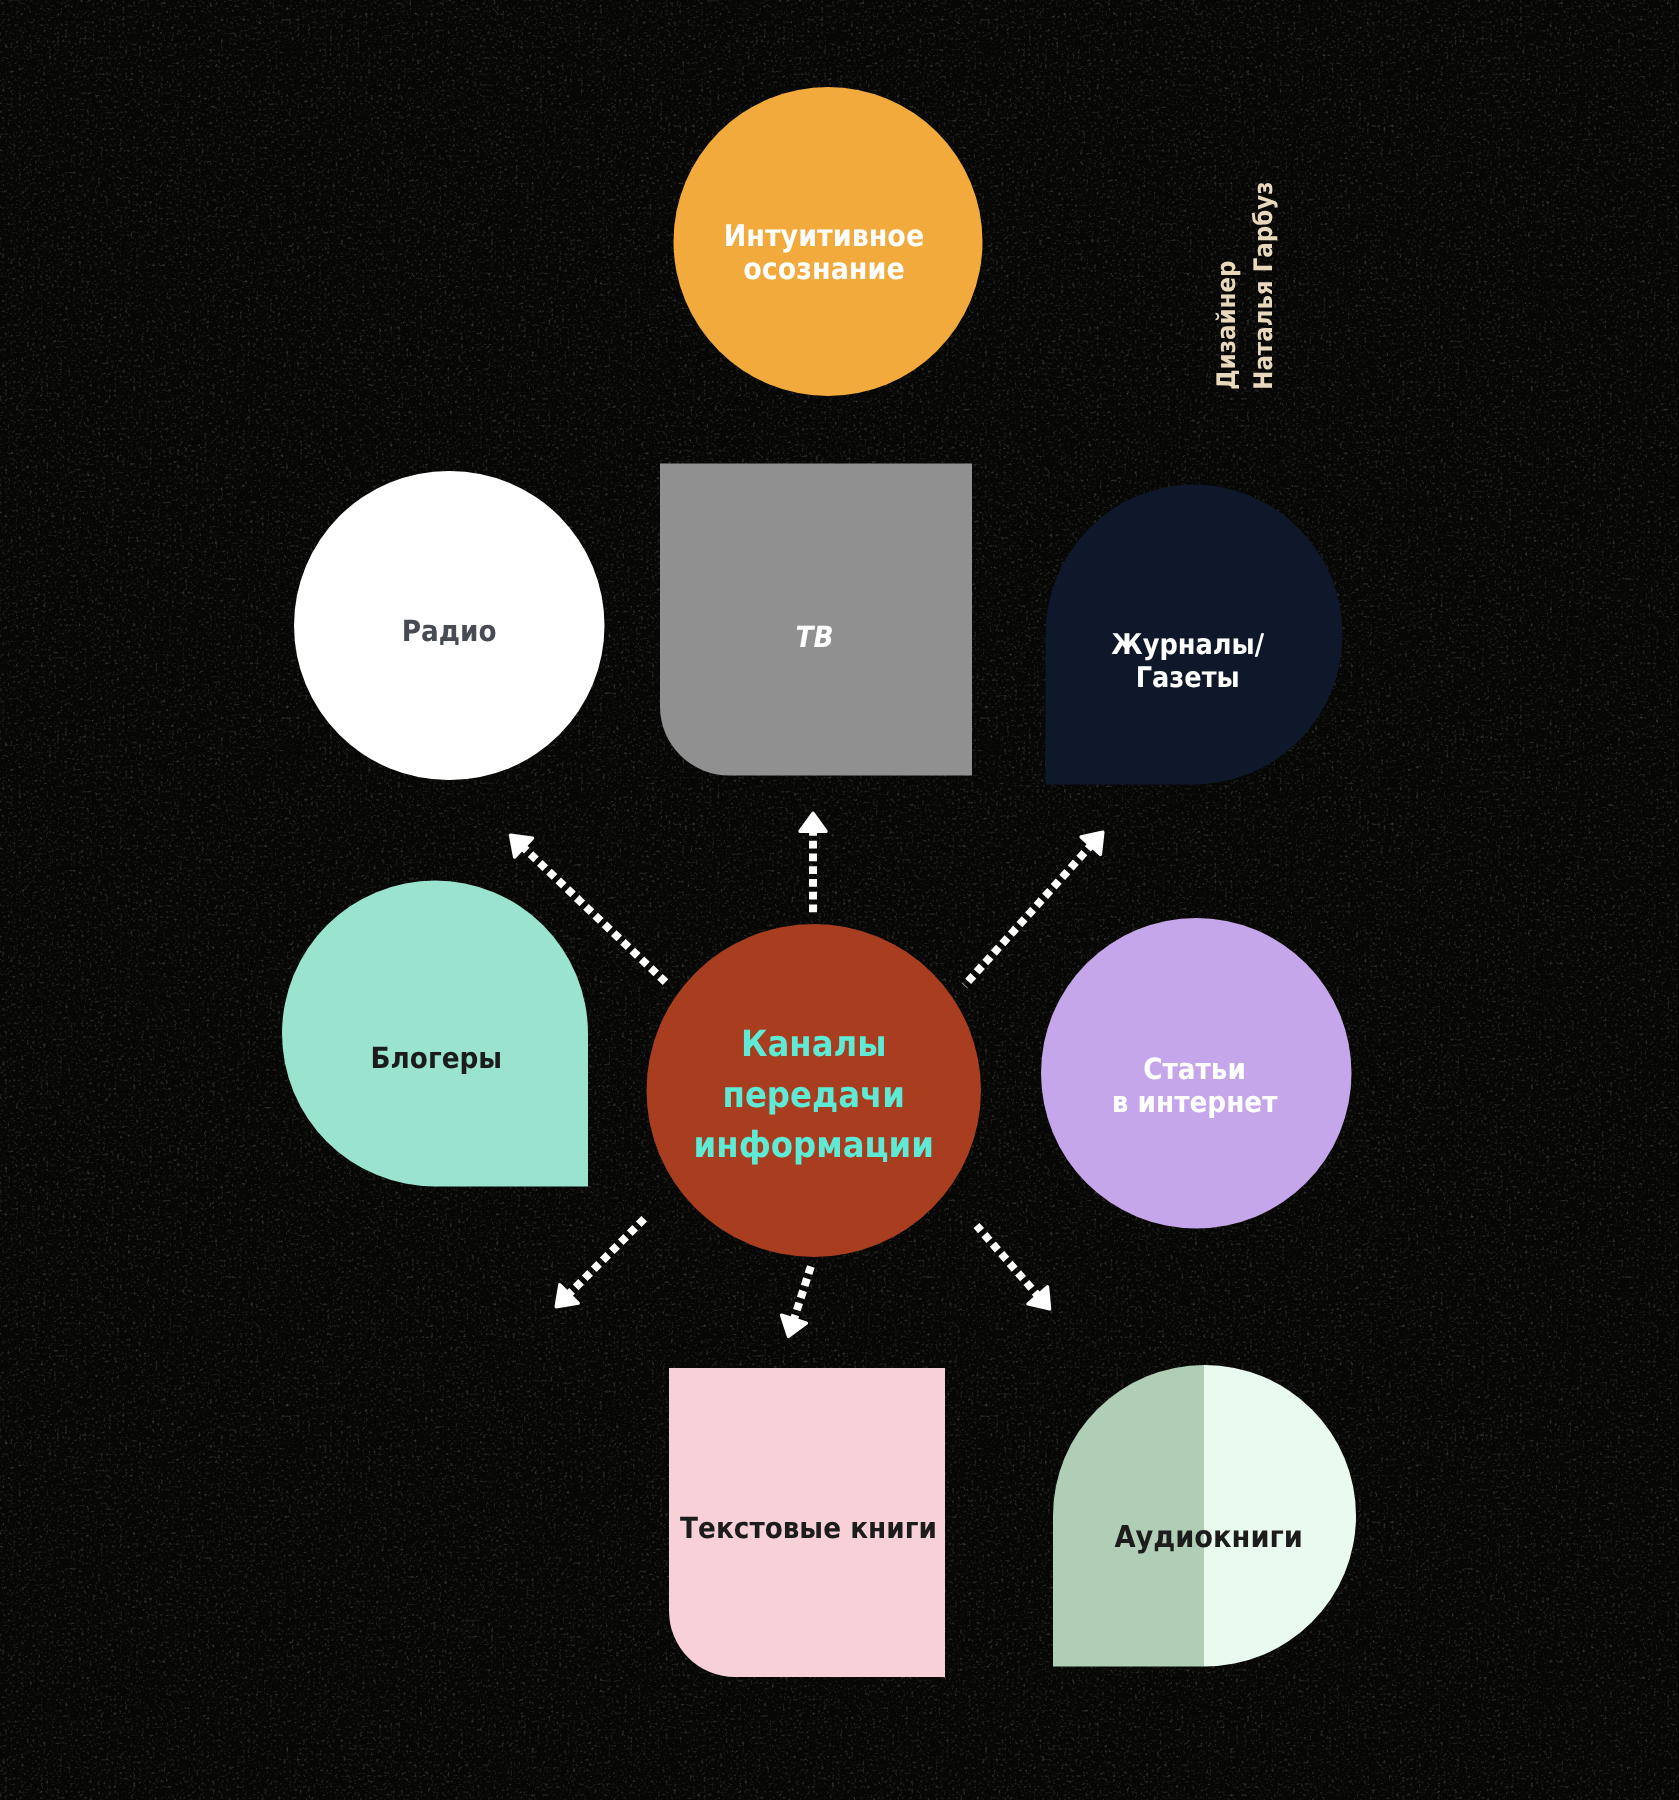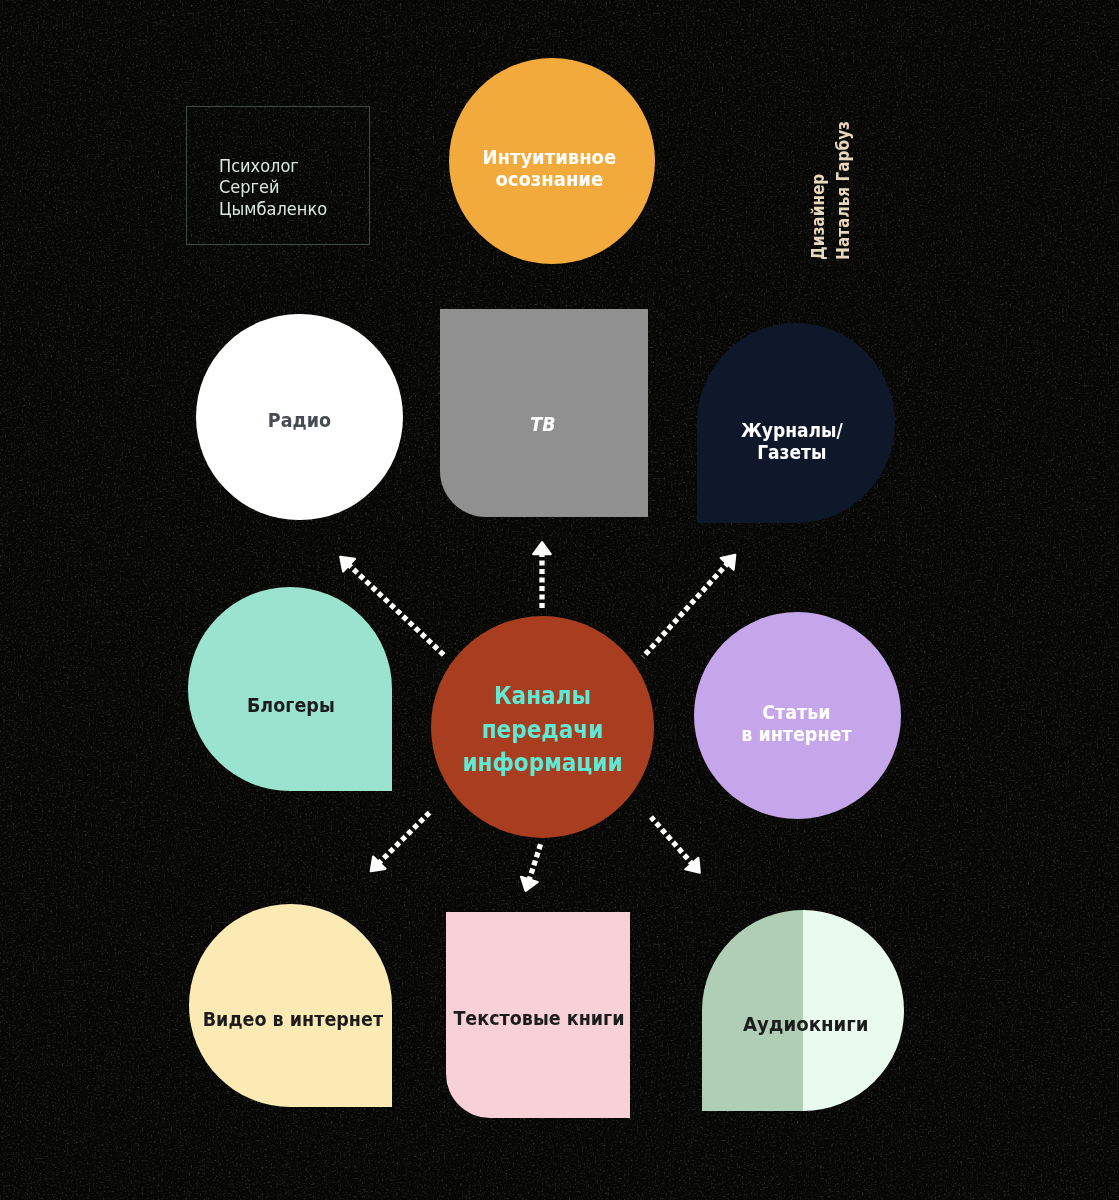--- a/index.html
+++ b/index.html
@@ -28,25 +28,20 @@
 <div id="stage" style="background: rgb(7, 7, 6);">
 
   <svg class="grain" xmlns="http://www.w3.org/2000/svg">
     <filter id="gr" x="0" y="0" width="100%" height="100%">
       <feTurbulence type="fractalNoise" baseFrequency="0.55" numOctaves="3" seed="11" stitchTiles="stitch" result="n"></feTurbulence>
       <feColorMatrix type="matrix" in="n" result="m" values="0 0 0 0 0.62  0 0 0 0 0.60  0 0 0 0 0.50  0.58 0.37 0.13 0 -0.575"></feColorMatrix>
     </filter>
     <rect width="1119" height="1200" filter="url(#gr)"></rect>
   </svg>
 
-  <div class="credit-box" style="left: 186px; top: 106px; width: 184px; height: 139px; border-color: rgb(64, 74, 69);">
-    <span class="lbl" style="font-size: 18px; line-height: 21.8px; margin: 0px 0px 24px 32px; color: rgb(220, 233, 222);">Психолог
-Сергей
-Цымбаленко</span>
-  </div>
 
   <div class="designer" style="left: 806px; top: 121px; font-size: 17px; color: rgb(232, 216, 188);">Дизайнер
 Наталья Гарбуз</div>
 
   <div class="node" style="left: 449px; top: 58px; width: 206px; height: 206px; border-radius: 50%; background: rgb(242, 170, 61);">
     <span class="lbl" style="left: -2.7px; line-height: 21.6px; position: relative; top: -0.3px; font-size: 20px; color: rgb(255, 255, 255);">Интуитивное
 осознание</span>
   </div>
 
   <div class="node" style="left: 196px; top: 313.5px; width: 206.5px; height: 206.5px; border-radius: 50%; background: rgb(255, 255, 255);">
@@ -64,23 +59,20 @@
 
   <div class="node" style="left: 694px; top: 612px; width: 207px; height: 207px; border-radius: 50%; background: rgb(198, 166, 234);">
     <span class="lbl" style="left: -1.1px; line-height: 22px; position: relative; top: 0.8px; font-size: 19.5px; color: rgb(255, 255, 255);">Статьи
 в интернет</span>
   </div>
 
   <div class="node" style="left: 188px; top: 587px; width: 204px; height: 204px; border-radius: 50% 50% 0px; background: rgb(154, 228, 207);">
     <span class="lbl" style="left: 0.9px; position: relative; top: 9.2px; font-size: 19.5px; color: rgb(28, 28, 28);">Блогеры</span>
   </div>
 
-  <div class="node" style="left: 189px; top: 904px; width: 203px; height: 203px; border-radius: 50% 50% 0px; background: rgb(252, 234, 180);">
-    <span class="lbl" style="left: 2.4px; position: relative; top: 6.5px; font-size: 19.5px; color: rgb(28, 28, 28);">Видео в интернет</span>
-  </div>
 
   <div class="node" style="left: 446px; top: 912px; width: 184px; height: 206px; border-radius: 0px 0px 0px 44px; background: rgb(247, 208, 216);">
     <span class="lbl" style="left: 1px; position: relative; top: -3.4px; font-size: 19.5px; color: rgb(28, 28, 28);">Текстовые книги</span>
   </div>
 
   <div class="node" style="left: 702px; top: 910px; width: 201.5px; height: 201px; border-radius: 50% 50% 50% 0px; background: linear-gradient(to right, rgb(176, 206, 182) 0px, rgb(176, 206, 182) 50%, rgb(233, 251, 238) 50%, rgb(233, 251, 238) 100%);">
     <span class="lbl" style="left: 3px; position: relative; top: 6.2px; font-size: 20.2px; color: rgb(28, 28, 28);">Аудиокниги</span>
   </div>
 
   <div class="node" style="left: 431px; top: 616px; width: 223px; height: 222px; border-radius: 50%; background: rgb(168, 62, 31);">

